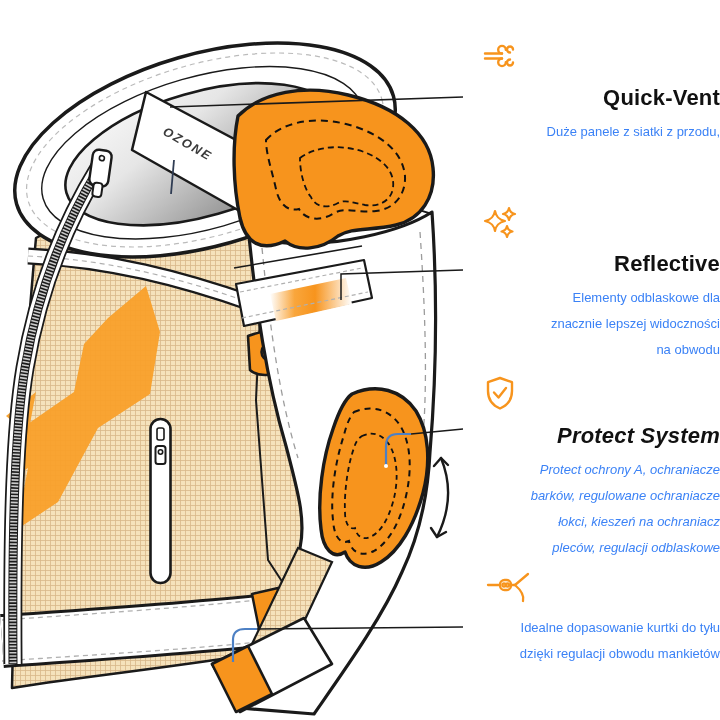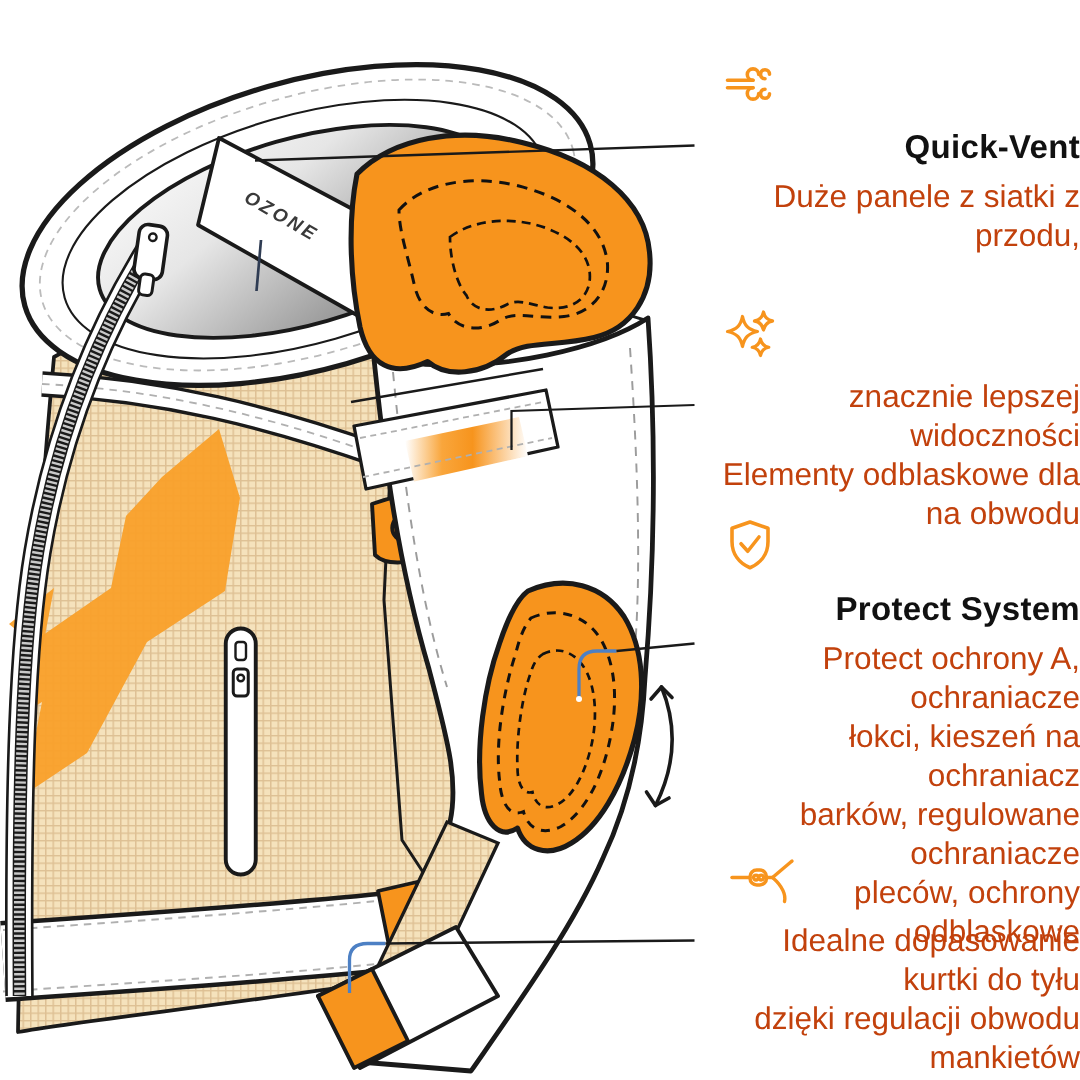--- a/index.html
+++ b/index.html
@@ -6,22 +6,22 @@
   body{width:720px;height:720px;position:relative;overflow:hidden;
        font-family:"Liberation Sans",sans-serif;}
   .stage{position:absolute;inset:0;}
   .jacket-svg{position:absolute;left:0;top:0;}
   .lines-svg{position:absolute;left:0;top:0;pointer-events:none;}
   .callouts{position:absolute;left:478px;top:0;width:242px;}
   .feature{position:absolute;left:0;width:242px;text-align:right;}
   .feature .icon{display:block;margin:0 0 10px 2px;}
   .feature h2{margin:0 0 9px 0;font-size:22px;line-height:24px;font-weight:700;
               color:#111;letter-spacing:.2px;}
-  .feature .desc div{font-size:21px;line-height:26px;color:#c2410c;}
-  .f1{top:36px;} .f2{top:202px;} .f3{top:344px;} .f4{top:565px;}
+  .feature .desc div{font-size:13px;line-height:26px;color:#3b82f6;}
+  .f1{top:36px;} .f2{top:202px;} .f3{top:374px;font-style:italic;} .f4{top:565px;}
   .accent-stroke{stroke:var(--accent,#F7941D);}
   .accent-fill{fill:var(--accent,#F7941D);}
 </style>
 </head>
 <body>
 
 <div class="stage">
 
   <svg class="jacket-svg" width="465" height="720" viewBox="0 0 465 720">
     <defs>
@@ -188,37 +188,38 @@
       <h2>Quick-Vent</h2>
       <div class="desc">
         <div>Duże panele z siatki z przodu,</div>
       </div>
     </div>
 
     <div class="feature f2">
       <svg class="icon accent-stroke" width="40" height="40" viewBox="0 0 40 40">
           <use href="#icon-sparkles"></use>
         </svg>
-      <div class="desc">
+      <h2>Reflective</h2>
+      <div class="desc">
+        <div>Elementy odblaskowe dla</div>
         <div>znacznie lepszej widoczności</div>
-        <div>Elementy odblaskowe dla</div>
         <div>na obwodu</div>
       </div>
     </div>
 
     <div class="feature f3">
       <svg class="icon accent-stroke" width="40" height="40" viewBox="0 0 40 40">
           <use href="#icon-shield-check"></use>
         </svg>
       <h2>Protect System</h2>
       <div class="desc">
         <div>Protect ochrony A, ochraniacze</div>
+        <div>barków, regulowane ochraniacze</div>
         <div>łokci, kieszeń na ochraniacz</div>
-        <div>barków, regulowane ochraniacze</div>
-        <div>pleców, ochrony odblaskowe</div>
+        <div>pleców, regulacji odblaskowe</div>
       </div>
     </div>
 
     <div class="feature f4">
       <svg class="icon accent-stroke" width="56" height="40" viewBox="0 0 48 40">
           <use href="#icon-cord-lock"></use>
         </svg>
       <div class="desc">
         <div>Idealne dopasowanie kurtki do tyłu</div>
         <div>dzięki regulacji obwodu mankietów</div>

